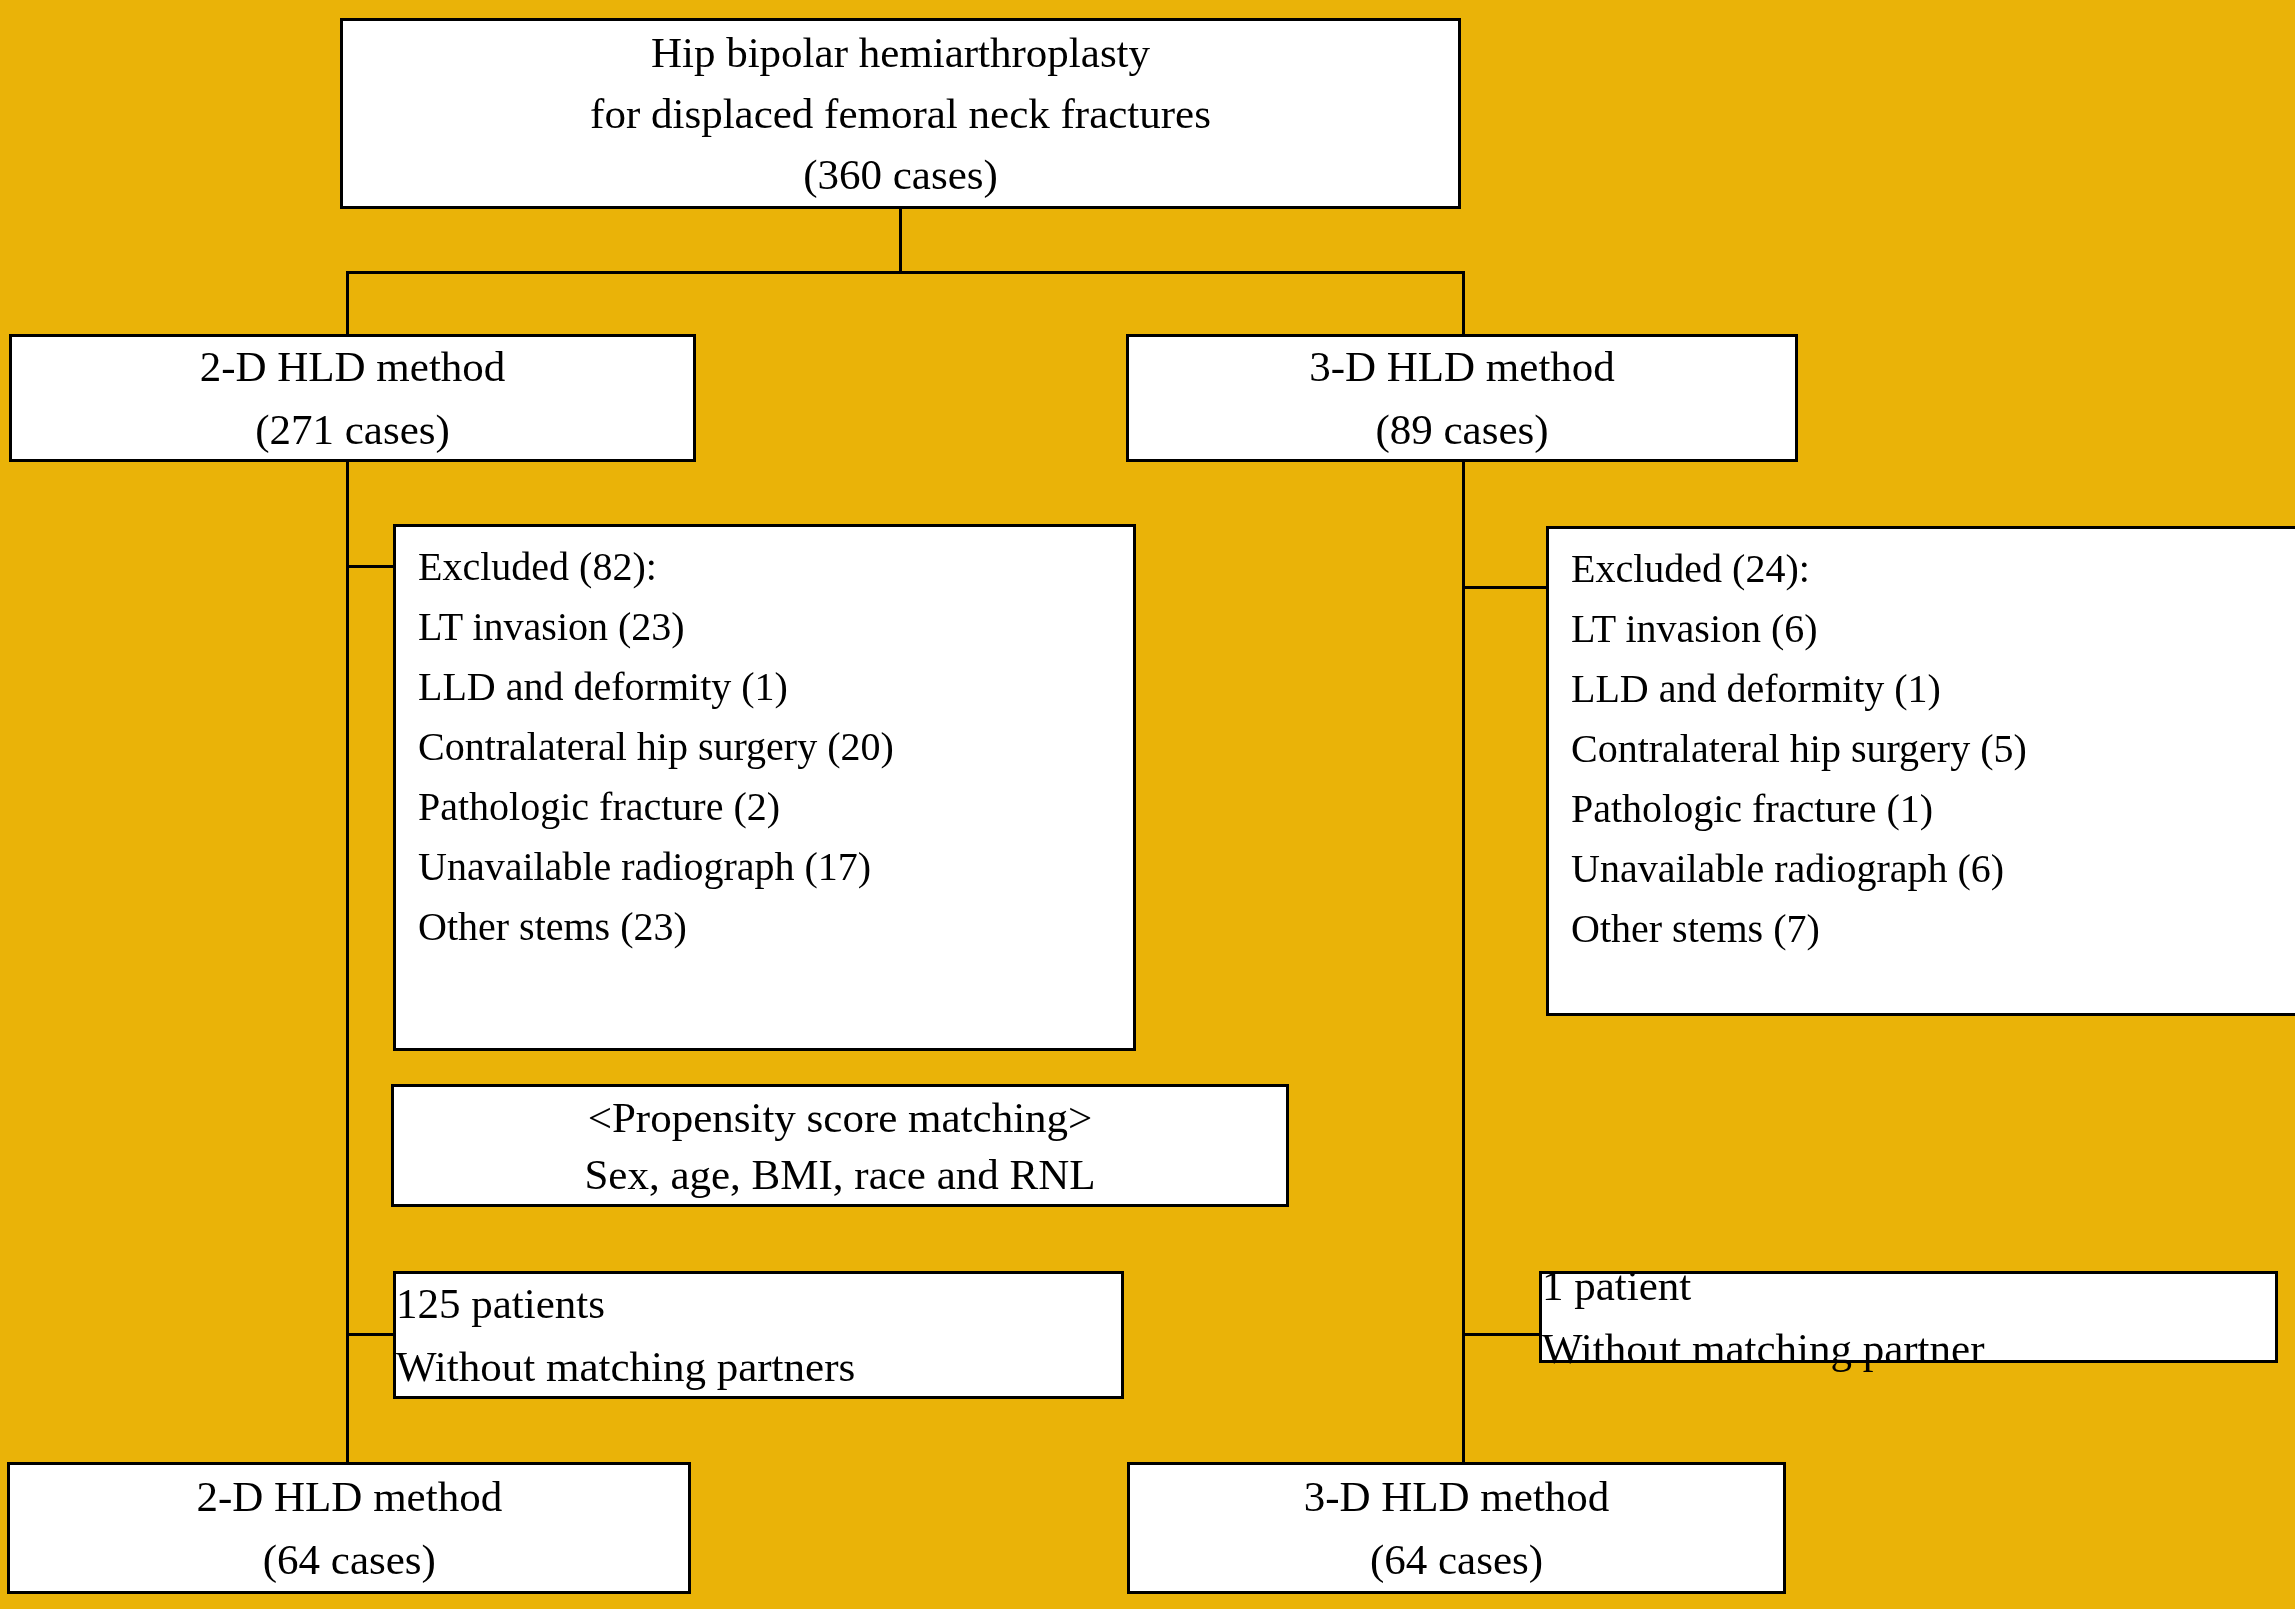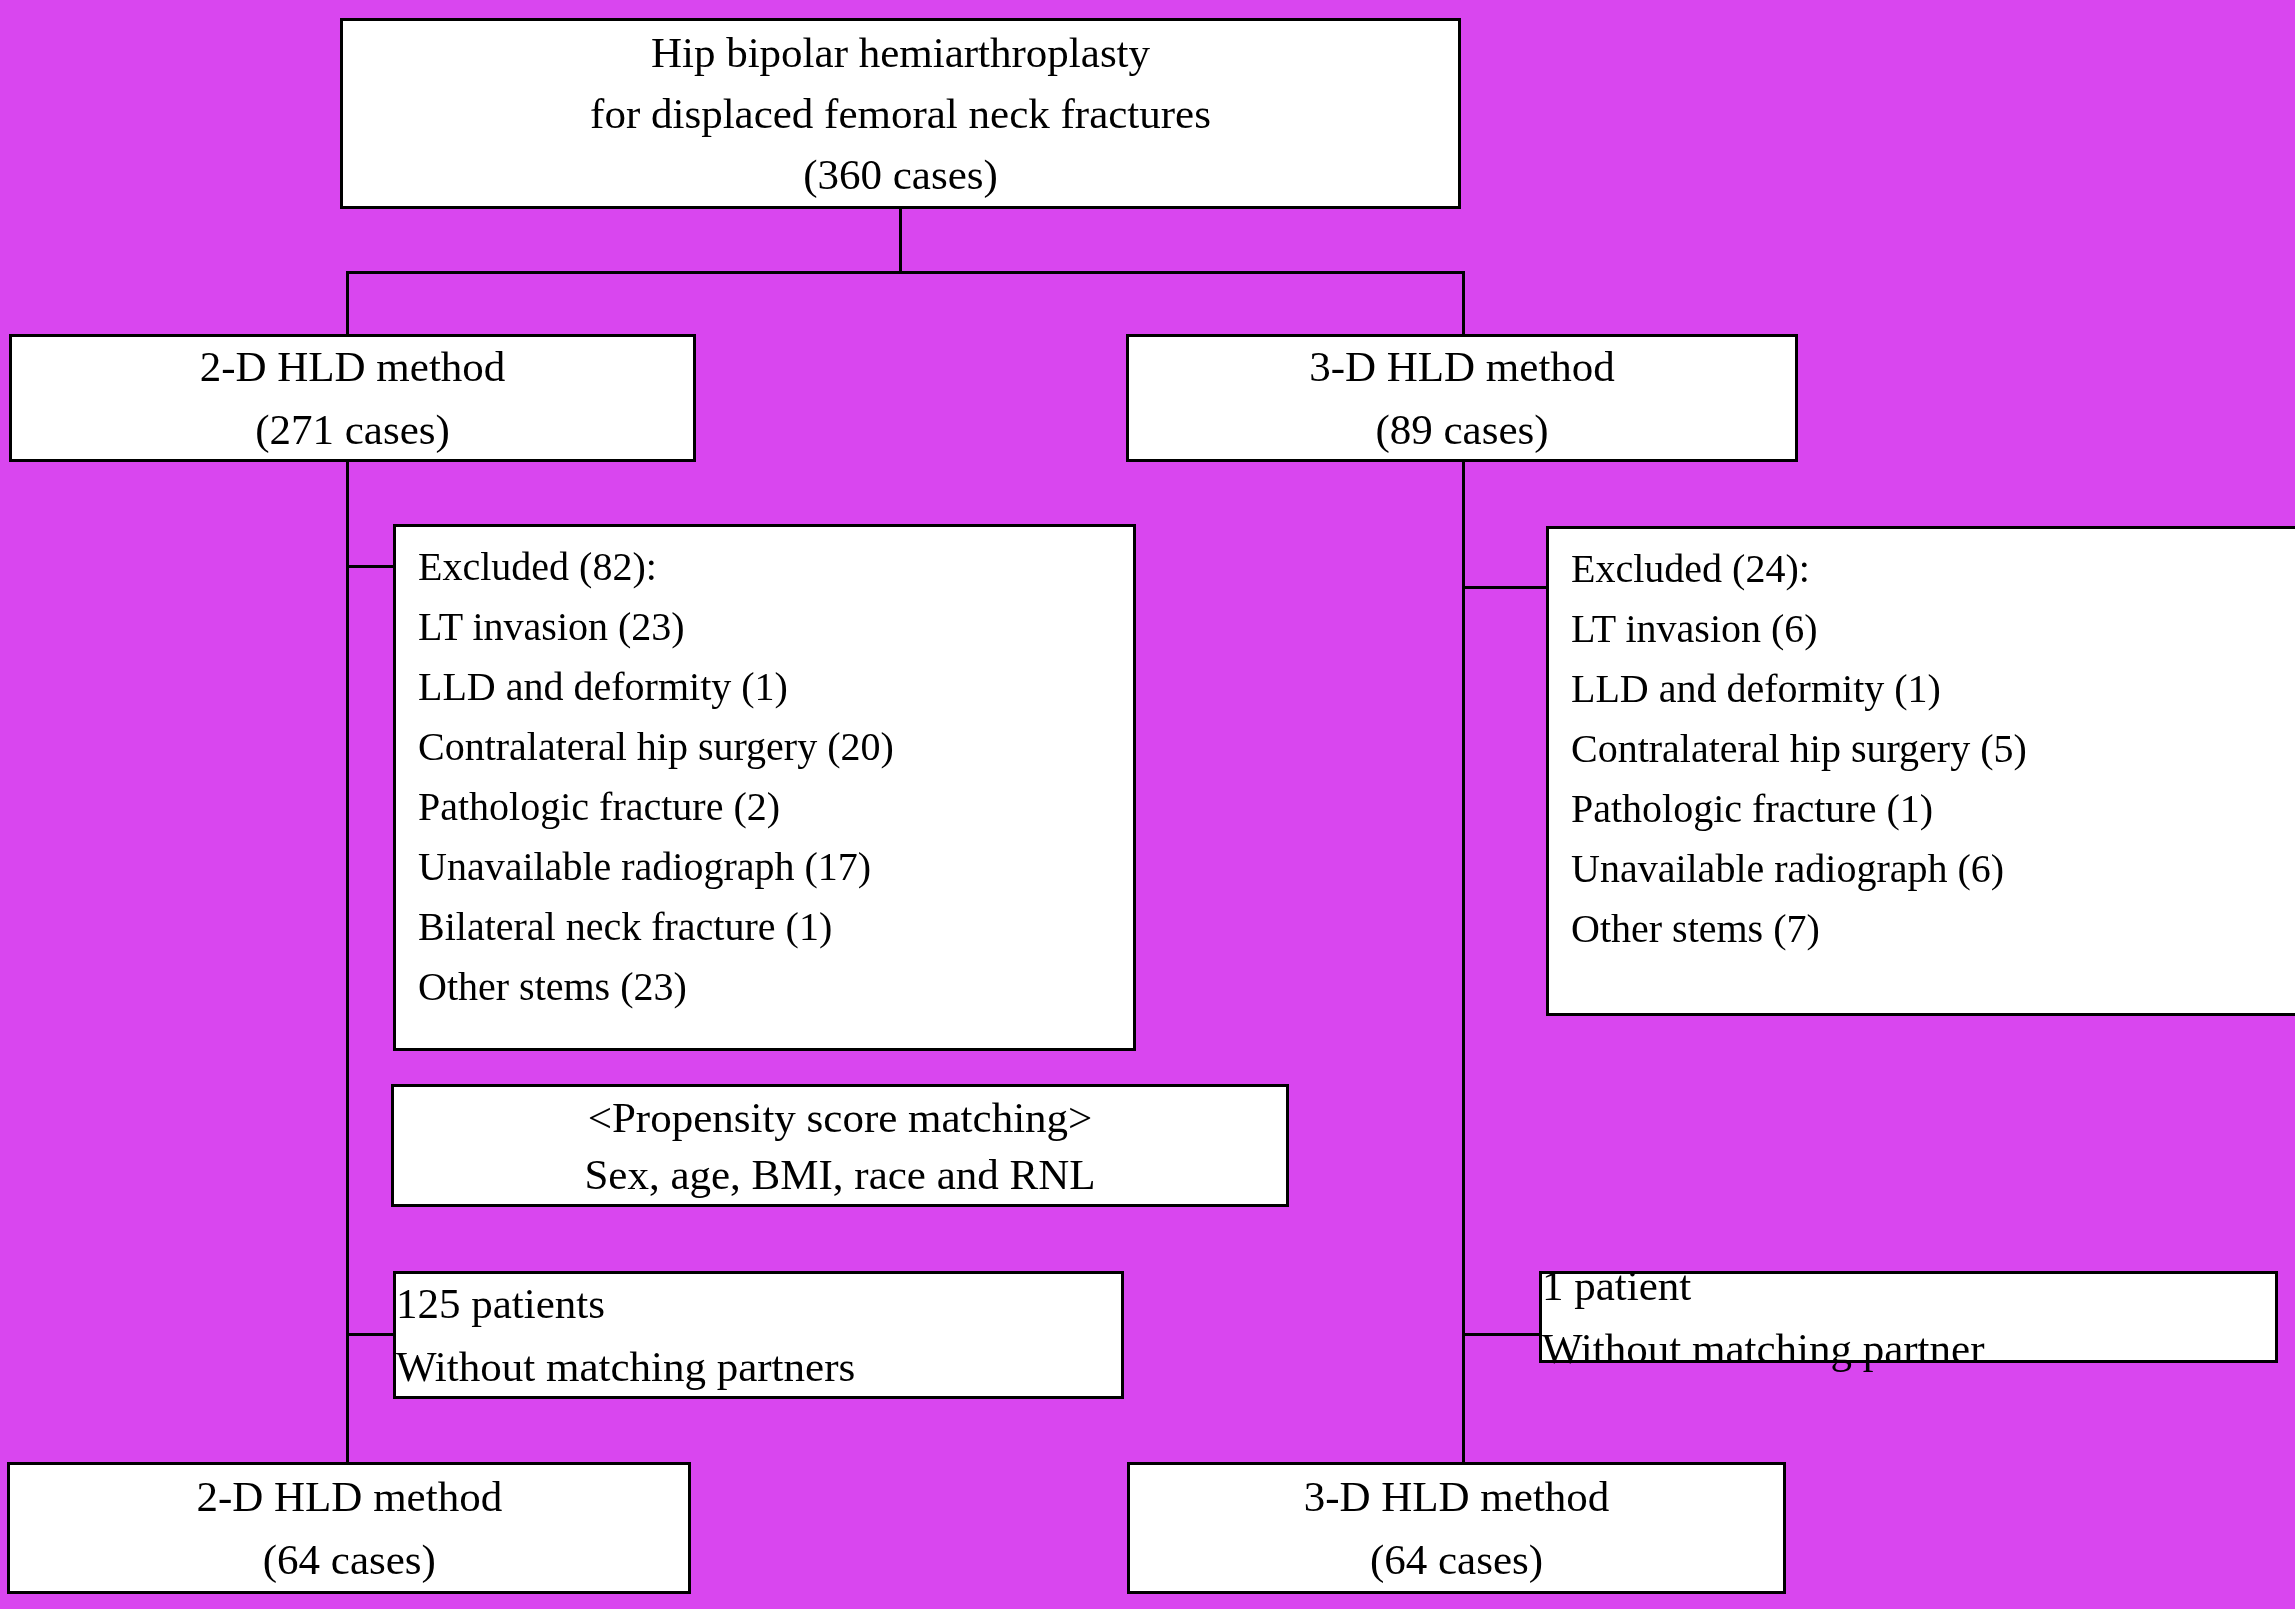--- a/index.html
+++ b/index.html
@@ -4,21 +4,21 @@
 <style>
   html, body {
     margin: 0;
     padding: 0;
     background: #ffffff;
   }
   #canvas {
     position: relative;
     width: 2295px;
     height: 1610px;
-    background: #d946ef;
+    background: #eab308;
     color: #000000;
     font-family: "Liberation Serif", "DejaVu Serif", serif;
     overflow: hidden;
   }
   .box {
     position: absolute;
     box-sizing: border-box;
     border: 3.6px solid #000000;
     background: #ffffff;
     display: flex;
@@ -92,21 +92,20 @@
     <div class="line">(89 cases)</div>
   </div>
 
   <div class="box list-box" style="left:393px; top:524px; width:743px; height:527px;">
     <div class="line">Excluded (82):</div>
     <div class="line">LT invasion (23)</div>
     <div class="line">LLD and deformity (1)</div>
     <div class="line">Contralateral hip surgery (20)</div>
     <div class="line">Pathologic fracture (2)</div>
     <div class="line">Unavailable radiograph (17)</div>
-    <div class="line">Bilateral neck fracture (1)</div>
     <div class="line">Other stems (23)</div>
   </div>
 
   <div class="box list-box" style="left:1546px; top:526px; width:765px; height:490px;">
     <div class="line">Excluded (24):</div>
     <div class="line">LT invasion (6)</div>
     <div class="line">LLD and deformity (1)</div>
     <div class="line">Contralateral hip surgery (5)</div>
     <div class="line">Pathologic fracture (1)</div>
     <div class="line">Unavailable radiograph (6)</div>

